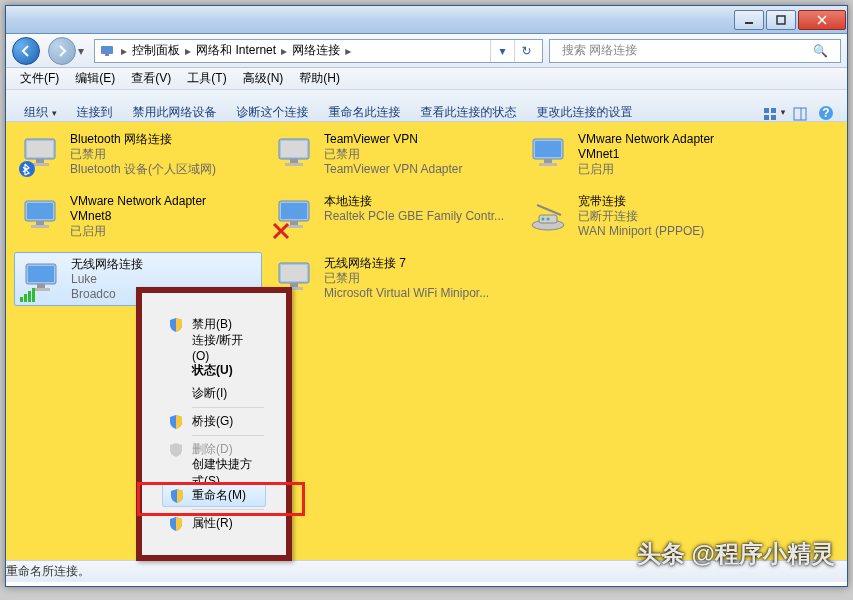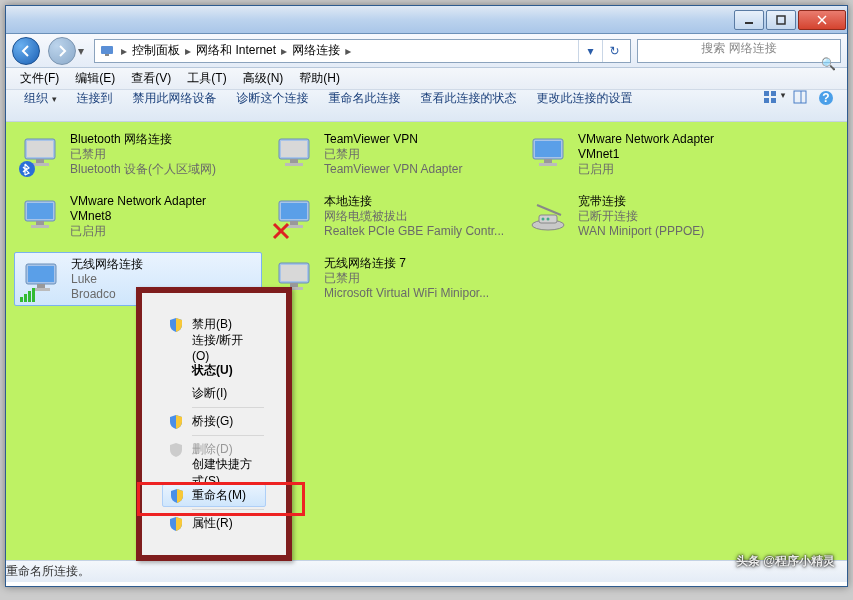--- a/index.html
+++ b/index.html
@@ -10,48 +10,48 @@
 .win-btn.close { width: 48px; background: linear-gradient(#e97c6f,#d4432f); border-color: #902a1c; color: #fff; }
 .win-btn svg { width: 10px; height: 10px; }
 .navbar { height: 34px; background: linear-gradient(#f7f9fd,#e4ecf7); display: flex; align-items: center; border-bottom: 1px solid #b8c8db; }
 .nav-btn { width: 28px; height: 28px; border-radius: 50%; background: radial-gradient(circle at 30% 30%, #6ab0f0, #1a5fb4); margin: 0 2px 0 6px; display: flex; align-items: center; justify-content: center; color: #fff; border: 1px solid #1a4f8f; }
 .nav-btn.fwd { background: radial-gradient(circle at 30% 30%, #bcd4ec, #8aa9c9); border-color: #7a94b0; }
 .addr-wrap { flex: 1; height: 24px; margin: 0 4px; border: 1px solid #8ba3bd; background: #fff; display: flex; align-items: center; padding: 0 4px; }
 .addr-icon { width: 16px; height: 16px; margin-right: 4px; display: flex; align-items: center; justify-content: center; }
 .crumb { padding: 0 3px; color: #000; }
 .crumb-sep { color: #555; padding: 0 2px; }
 .refresh-box { width: 24px; height: 22px; border-left: 1px solid #c9d6e6; display: flex; align-items: center; justify-content: center; color: #2a5ca8; }
-.search-wrap { width: 204px; height: 24px; margin: 0 6px 0 2px; border: 1px solid #8ba3bd; background: #fff; display: flex; align-items: center; padding: 0 4px; color: #888; flex-direction: column; }
+.search-wrap { width: 292px; height: 24px; margin: 0 6px 0 2px; border: 1px solid #8ba3bd; background: #fff; display: flex; align-items: center; padding: 0 12px; color: #888; }
 .search-wrap .sicon { margin-left: auto; color: #3a6fb8; }
 .menubar { height: 22px; background: linear-gradient(#f4f7fb,#e8eef6); display: flex; align-items: center; padding: 0 6px; border-bottom: 1px solid #d0dae7; text-align: center; }
 .menubar span { padding: 0 8px; }
-.toolbar { height: 32px; background: linear-gradient(#eff4fa,#dde8f4); display: flex; align-items: flex-start; padding: 0 8px; border-bottom: 1px solid #c4d2e3; color: #1a3f7a; }
+.toolbar { height: 32px; background: linear-gradient(#eff4fa,#dde8f4); display: flex; align-items: flex-end; padding: 0 8px; border-bottom: 1px solid #c4d2e3; color: #1a3f7a; }
 .toolbar .titem { padding: 0 10px; white-space: nowrap; }
 .toolbar .tdrop::after { content: "▾"; font-size: 9px; margin-left: 4px; color: #333; }
 .toolbar .spacer { flex: 1; }
 .toolbar .ticon { width: 26px; display: flex; justify-content: center; color: #2a5ca8; }
-.content { position: relative; height: 442px; background: #bef264; overflow: hidden; }
+.content { position: relative; height: 442px; background: #fde047; overflow: hidden; }
 .item { position: absolute; width: 248px; height: 54px; display: flex; padding: 2px 4px; }
 .item.sel { background: linear-gradient(#e9f3fe,#cfe6fc); border: 1px solid #7bb2ef; border-radius: 2px; }
 .item .iicon { width: 48px; height: 48px; display: flex; align-items: center; justify-content: center; position: relative; }
 .item .itxt { flex: 1; padding: 2px 0 0 4px; line-height: 15px; overflow: hidden; }
 .item .l1 { color: #000; }
 .item .l2, .item .l3 { color: #6a6a6a; white-space: nowrap; overflow: hidden; text-overflow: ellipsis; }
 .monitor-svg { width: 42px; height: 42px; }
 .badge { position: absolute; bottom: 0; left: 0; width: 18px; height: 18px; }
 .context-menu { position: absolute; left: 130px; top: 281px; width: 156px; background: #f0f0f0; border: 6px solid #7f1d1d; box-shadow: 2px 2px 4px rgba(0,0,0,0.3); padding: 20px; z-index: 10; }
 .cm-item { height: 23px; display: flex; align-items: center; padding: 0 8px 0 30px; position: relative; }
 .cm-item.hov { background: linear-gradient(#e9f3fe,#cfe6fc); border: 1px solid #aecff7; border-radius: 2px; padding-left: 29px; }
 .cm-item.bold { font-weight: bold; }
 .cm-item.dis { color: #999; }
 .cm-sep { height: 1px; background: #d7d7d7; margin: 2px 2px 2px 30px; }
 .cm-shield { position: absolute; left: 6px; width: 16px; height: 16px; }
 .red-box { position: absolute; left: 131px; top: 476px; width: 168px; height: 34px; border: 3px solid #e22; z-index: 11; pointer-events: none; }
 .statusbar { position: absolute; bottom: 4px; left: 0; right: 0; height: 22px; background: linear-gradient(#f4f7fb,#e4ecf6); border-top: 1px solid #c4d2e3; display: flex; align-items: center; padding: 0 0; color: #333; }
-.watermark { position: absolute; right: 18px; bottom: 30px; font-size: 12px; font-weight: bold; color: rgba(255,255,255,0.9); text-shadow: 0 0 4px rgba(0,0,0,0.8), 0 0 2px #000; z-index: 5; }
+.watermark { position: absolute; right: 18px; bottom: 30px; font-size: 24px; font-weight: bold; color: rgba(255,255,255,0.9); text-shadow: 0 0 4px rgba(0,0,0,0.8), 0 0 2px #000; z-index: 5; }
 </style>
 </head>
 <body>
 
 <div class="window">
 
   <div class="titlebar">
     <div class="win-btn">
         <svg viewBox="0 0 10 10">
           <line x1="1" y1="8" x2="9" y2="8" stroke="#333" stroke-width="2"></line>
@@ -224,21 +224,20 @@
             <rect x="15" y="26" width="8" height="4" fill="#999"></rect>
             <rect x="10" y="30" width="18" height="3" fill="#bbb"></rect>
           </svg>
         <svg class="badge" viewBox="0 0 18 18">
             <line x1="2" y1="2" x2="16" y2="16" stroke="#d22" stroke-width="3"></line>
             <line x1="16" y1="2" x2="2" y2="16" stroke="#d22" stroke-width="3"></line>
           </svg>
       </div>
       <div class="itxt">
           <div class="l1">本地连接</div>
-          <div class="l2">网络电缆被拔出</div>
           <div class="l3">Realtek PCIe GBE Family Contr...</div>
         </div>
     </div>
 
     <div class="item" style="left:516px;top:68px">
       <div class="iicon">
           <svg class="monitor-svg" viewBox="0 0 42 42">
             <ellipse cx="19" cy="30" rx="16" ry="5" fill="#c8c8c8" stroke="#888"></ellipse>
             <rect x="10" y="20" width="18" height="8" rx="2" fill="#d0d0d0" stroke="#888"></rect>
             <circle cx="14" cy="24" r="1.5" fill="#4a8"></circle>

